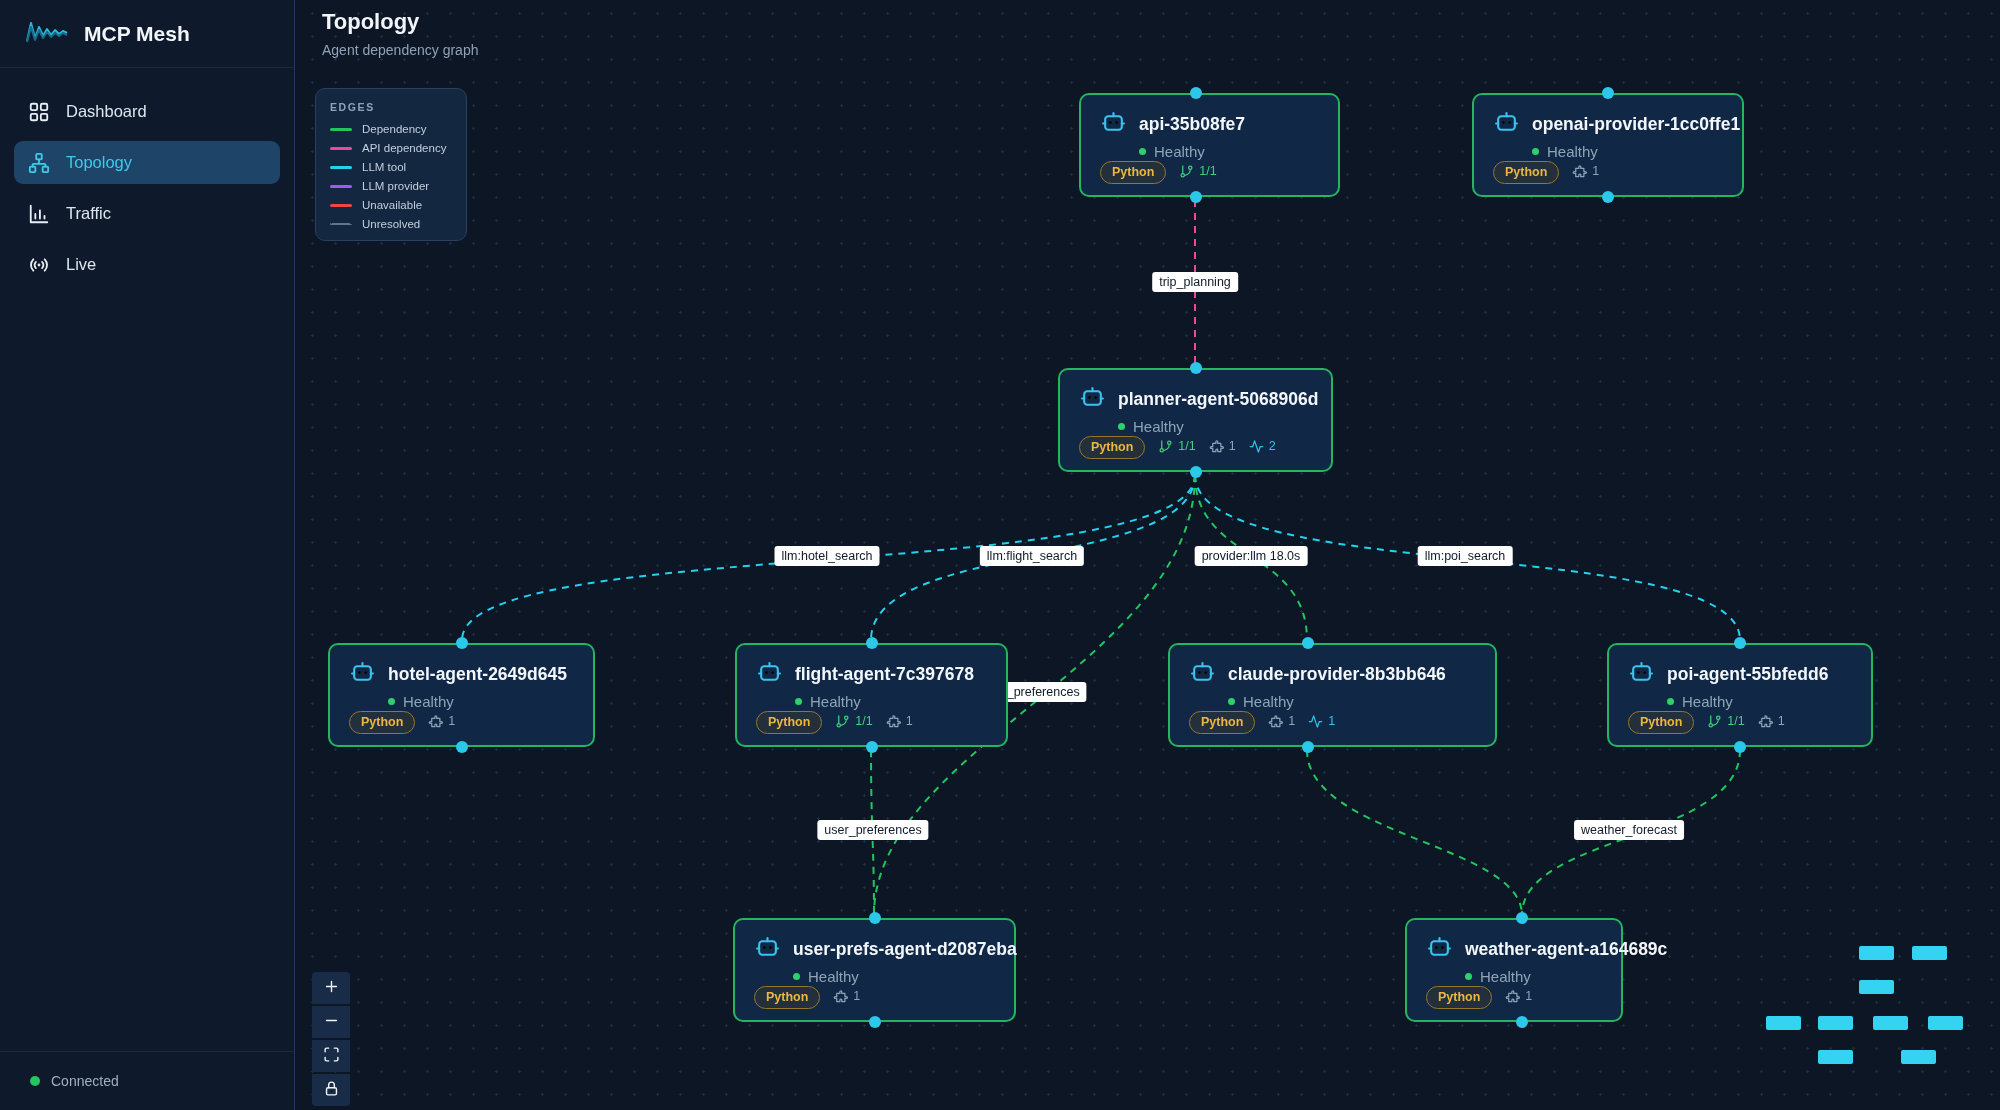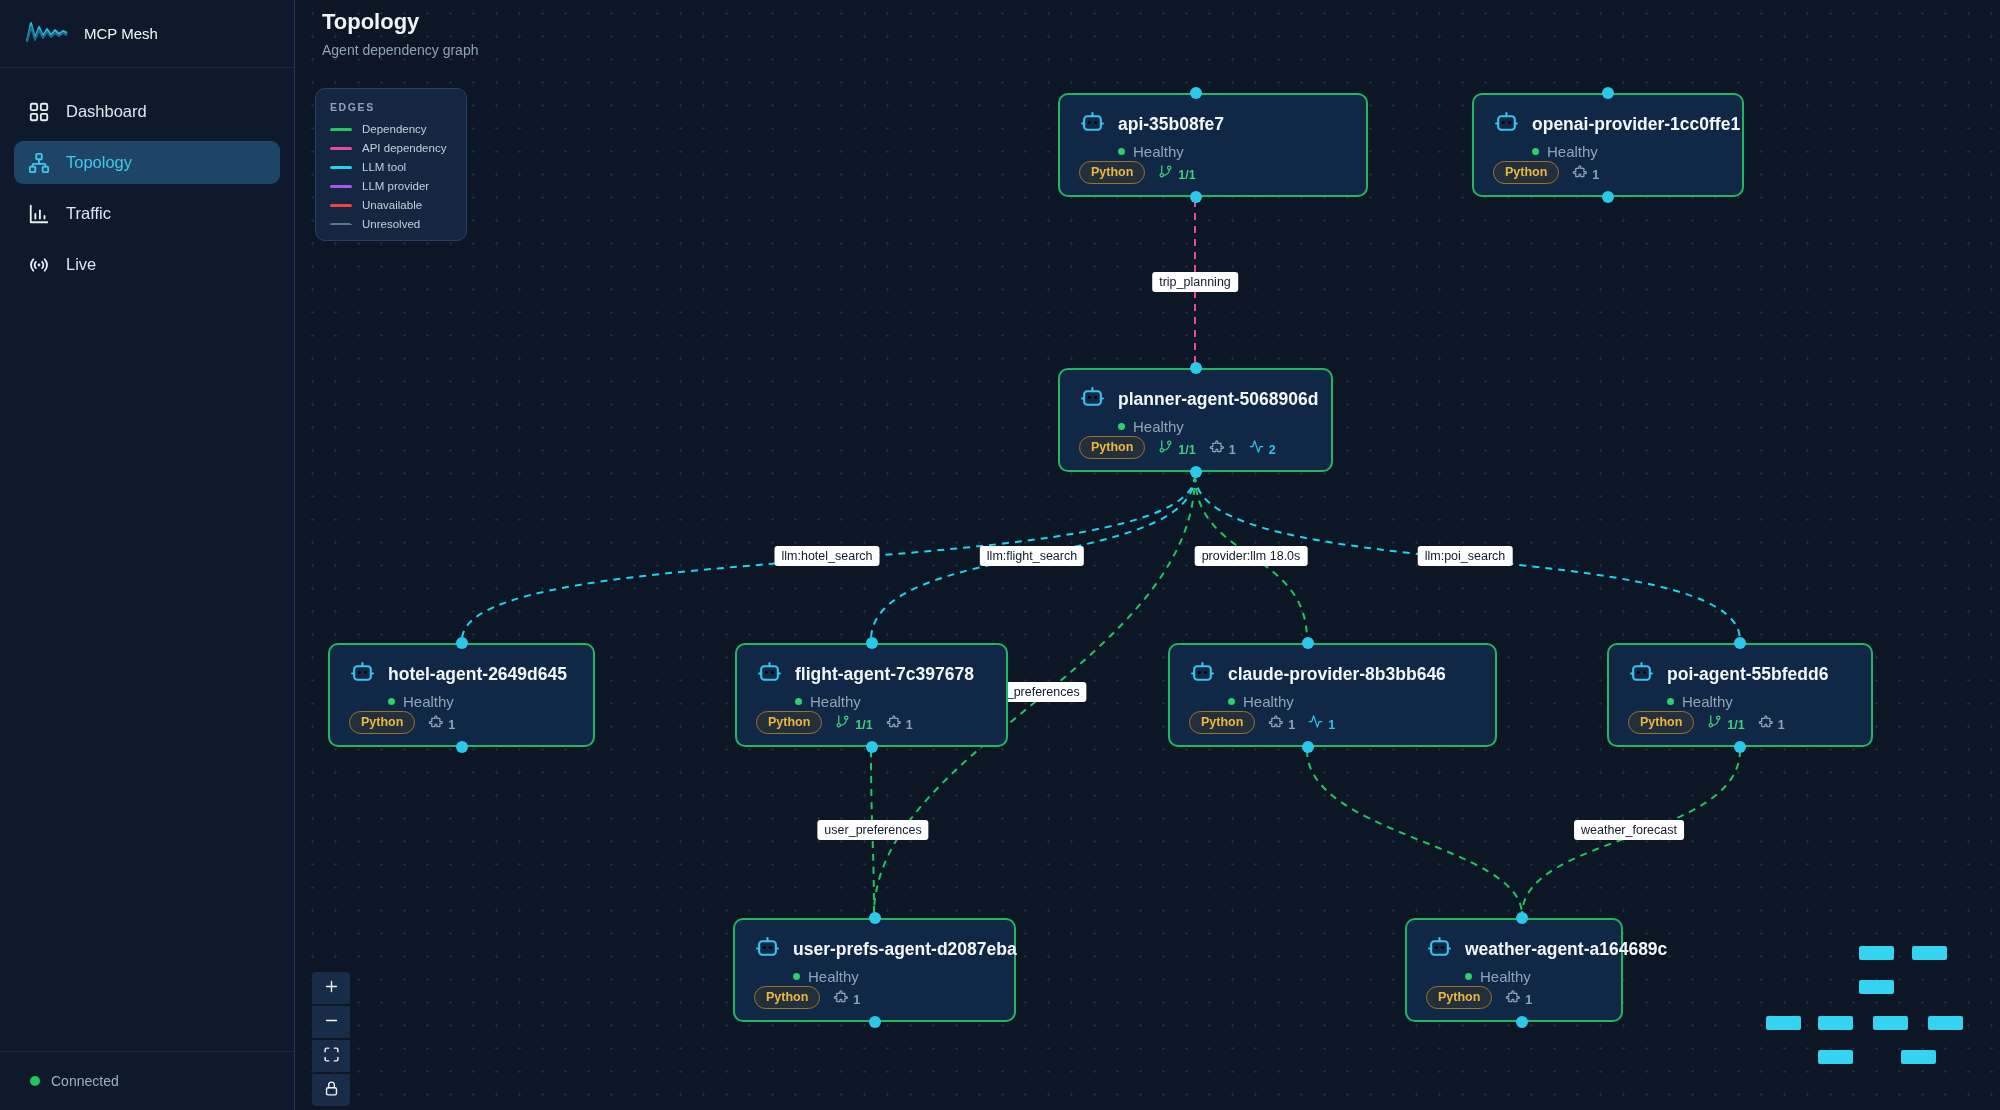--- a/index.html
+++ b/index.html
@@ -5,21 +5,21 @@
   * { margin:0; padding:0; box-sizing:border-box; }
   html,body { background:#0a131f; }
   body { font-family:"Liberation Sans", sans-serif; }
   .app { position:relative; width:2000px; height:1110px; overflow:hidden; background:#0c1624; }
 
   
   .sidebar { position:absolute; left:0; top:0; width:295px; height:1110px;
     background:#0e1a2b; border-right:1px solid #1e3a5f; z-index:10; }
   .brand { display:flex; align-items:center; gap:14px; padding:18px 24px; height:68px;
     border-bottom:1px solid #1b2940; }
-  .brand-title { color:#f2f6fa; font-size:15px; font-weight:400; }
+  .brand-title { color:#f2f6fa; font-size:21px; font-weight:700; }
   .nav { padding:22px 14px 0 14px; }
   .nav-item { display:flex; align-items:center; gap:16px; height:43px; padding:0 14px;
     border-radius:9px; margin-bottom:8px; color:#dde5ee; font-size:16.5px; cursor:pointer; }
   .nav-item .nicon { width:22px; height:22px; display:flex; }
   .nav-item svg { width:22px; height:22px; stroke:#e8eef5; }
   .nav-item.active { background:#1e4468; color:#3fc9ea; }
   .nav-item.active svg { stroke:#3fc9ea; }
   .side-footer { position:absolute; bottom:0; left:0; width:100%; padding:21px 30px;
     border-top:1px solid #1b2940; display:flex; align-items:center; gap:11px; }
   .conn-dot { width:10px; height:10px; border-radius:50%; background:#22c55e; }
@@ -53,21 +53,21 @@
     border-radius:10px; z-index:3; padding:15px 18px 12px 20px; cursor:pointer; }
   .n-head { display:flex; align-items:center; gap:13px; }
   .n-head svg { width:25px; height:25px; stroke:#3ac3ee; flex:none; }
   .n-title { color:#f3f7fb; font-size:17.5px; font-weight:700; white-space:nowrap; }
   .n-health { display:flex; align-items:center; gap:8px; margin:4px 0 0 38px; }
   .health-dot { width:7px; height:7px; border-radius:50%; background:#2fd06b; }
   .n-health span { color:#90a4b8; font-size:15px; }
   .n-badges { position:absolute; left:19px; bottom:11px; display:flex; align-items:center; gap:13px; }
   .badge-python { border:1.5px solid #97752a; color:#ecb73e; background:rgba(120,90,20,.18);
     border-radius:999px; padding:3px 11px 4px 11px; font-size:12.5px; font-weight:700; }
-  .stat { display:flex; align-items:flex-end; gap:5px; font-size:12.5px; font-weight:700; }
+  .stat { display:flex; align-items:flex-start; gap:5px; font-size:12.5px; font-weight:400; }
   .stat svg { width:15px; height:15px; }
   .stat.tools { color:#3fd07c; } .stat.tools svg { stroke:#3fd07c; }
   .stat.comp  { color:#8fa3b8; } .stat.comp svg { stroke:#8fa3b8; }
   .stat.act   { color:#2fc4e8; } .stat.act svg { stroke:#2fc4e8; }
   .handle { position:absolute; width:12px; height:12px; border-radius:50%; background:#2cc8ea;
     transform:translate(-50%,-50%); z-index:4; }
 
   
   .controls { position:absolute; left:17px; top:972px; display:flex; flex-direction:column; gap:2px; z-index:6; }
   .ctrl-btn { width:38px; height:32px; background:#182c47; display:flex; align-items:center;
@@ -162,21 +162,21 @@
         <div class="edge-label" style="left: 900px; top: 282px;">trip_planning</div>
         <div class="edge-label" style="left: 532px; top: 556px;">llm:hotel_search</div>
         <div class="edge-label" style="left: 737px; top: 556px;">llm:flight_search</div>
         <div class="edge-label" style="left: 956px; top: 556px;">provider:llm 18.0s</div>
         <div class="edge-label" style="left: 1170px; top: 556px;">llm:poi_search</div>
         <div class="edge-label under" style="left: 736px; top: 692px;">user_preferences</div>
         <div class="edge-label" style="left: 578px; top: 830px;">user_preferences</div>
         <div class="edge-label" style="left: 1334px; top: 830px;">weather_forecast</div>
       </div>
     <div id="nodes">
-        <div class="node" style="left: 763px; top: 93px; width: 310px; padding-left: 20px;">
+        <div class="node" style="left: 784px; top: 93px; width: 261px; padding-left: 20px;">
           <div class="n-head">
             <span><svg class="" viewBox="0 0 24 24" fill="none" stroke="currentColor" stroke-width="2" stroke-linecap="round" stroke-linejoin="round">
                 <path d="M12 6V3"></path>
                 <rect x="4" y="6" width="16" height="13" rx="3"></rect>
                 <circle cx="9" cy="12" r="1.2" fill="currentColor" stroke="none"></circle>
                 <circle cx="15" cy="12" r="1.2" fill="currentColor" stroke="none"></circle>
                 <path d="M2 13h2M20 13h2"></path>
               </svg></span>
             <span class="n-title">api-35b08fe7</span>
           </div>

